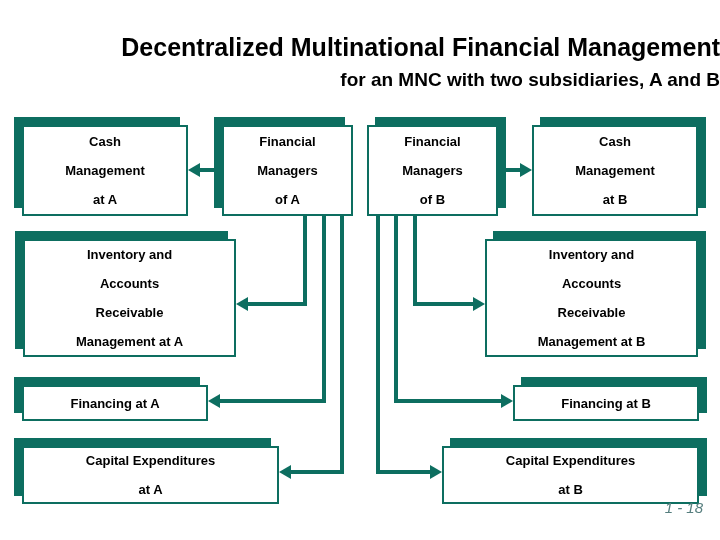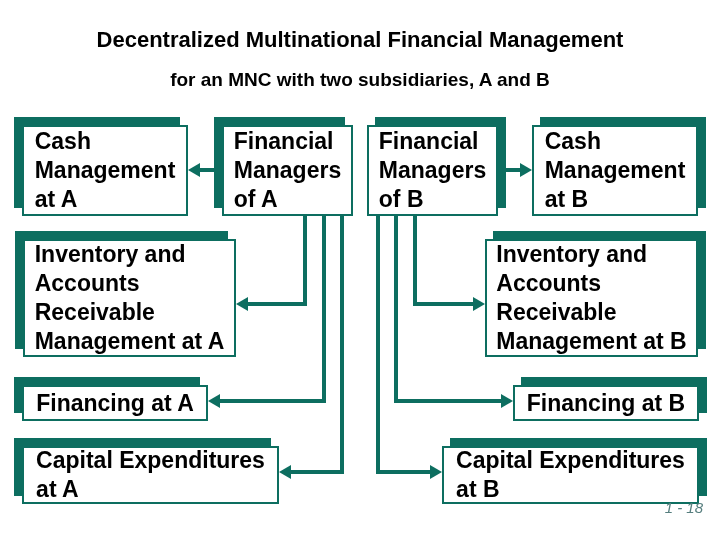--- a/index.html
+++ b/index.html
@@ -8,32 +8,32 @@
     --title-text:#000000;
     --box-text:#000000;
     --box-background:#ffffff;
   }
   *{margin:0;padding:0;box-sizing:border-box;}
   body{background:#ffffff;font-family:"Liberation Sans",sans-serif;}
   .slide{
     position:relative;width:720px;height:540px;background:#ffffff;overflow:hidden;
   }
   .title{
-    position:absolute;top:27px;left:0;width:720px;
-    text-align:center;font-weight:bold;font-size:22px;color:var(--title-text);
+    position:absolute;top:33px;left:0;width:720px;
+    text-align:right;font-weight:bold;font-size:25px;color:var(--title-text);
   }
   .subtitle{
     position:absolute;top:69px;left:0;width:720px;
-    text-align:center;font-weight:bold;font-size:19px;color:var(--title-text);
+    text-align:right;font-weight:bold;font-size:19px;color:var(--title-text);
   }
   .box{
     position:absolute;background:var(--box-background);
     border:2px solid var(--accent-teal);
     display:flex;align-items:center;justify-content:center;
-    font-weight:bold;font-size:23px;line-height:29px;
+    text-align:center;font-weight:bold;font-size:13px;line-height:29px;
     color:var(--box-text);white-space:pre-line;
   }
   .shadow-a{box-shadow:-8px -8px 0 0 var(--accent-teal);}
   .shadow-b{box-shadow:8px -8px 0 0 var(--accent-teal);}
   .line{position:absolute;background:var(--accent-teal);}
   .head-left{
     position:absolute;width:0;height:0;
     border-top:7px solid transparent;border-bottom:7px solid transparent;
     border-right:12px solid var(--accent-teal);
   }

